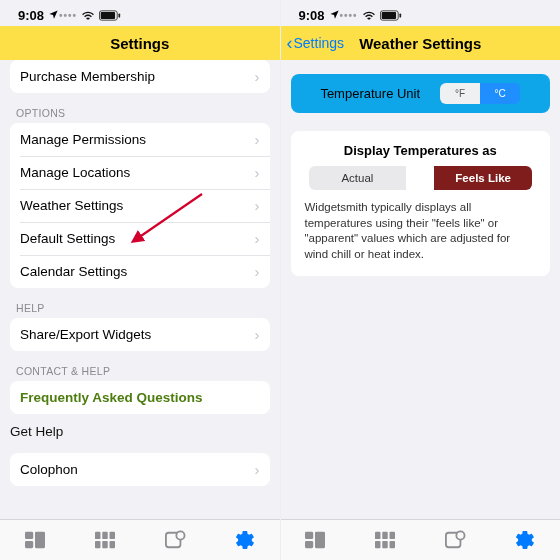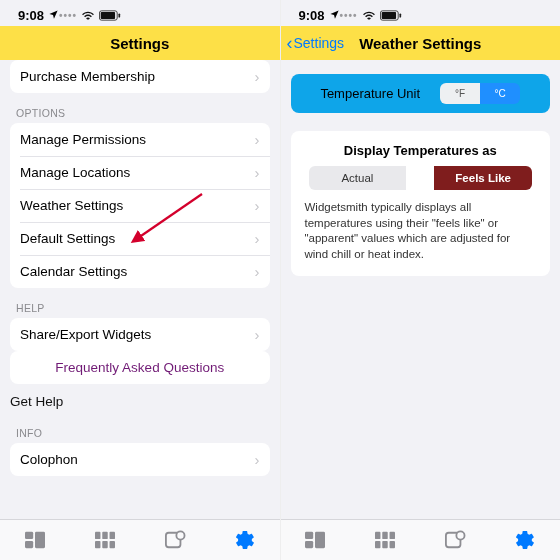--- a/index.html
+++ b/index.html
@@ -86,21 +86,21 @@
   content: "";
   position: absolute;
   left: 10px;
   right: 0;
   top: 0;
   height: 1px;
   background: #e3e3e8;
 }
 .row .label { flex: 1; }
 .row .chevron { color: #c5c5c9; font-size: 15px; }
-.row.link { color: #701a75; justify-content: center; }
+.row.link { color: #4d7c0f; justify-content: flex-start; font-weight: bold; }
 .plain-row {
   text-align: left;
   font-size: 13.5px;
   padding: 10px 0 14px 0;
   color: #111;
 }
 .tab-bar {
   height: 40px;
   background: #f9f9fa;
   border-top: 1px solid #d6d6da;
@@ -248,30 +248,30 @@
     </svg>
 
     <div class="section-header">HELP</div>
     <div class="group">
       <div class="row">
         <span class="label">Share/Export Widgets</span>
         <span class="chevron">›</span>
       </div>
     </div>
 
+    <div class="section-header">CONTACT &amp; HELP</div>
     <div class="group">
       <div class="row link">
         <span>Frequently Asked Questions</span>
       </div>
     </div>
     <div class="plain-row">
       <span>Get Help</span>
     </div>
 
-    <div class="section-header" style="padding-top:4px">INFO</div>
     <div class="group">
       <div class="row">
         <span class="label">Colophon</span>
         <span class="chevron">›</span>
       </div>
 
     </div>
   </div>
 
   <div class="tab-bar">

